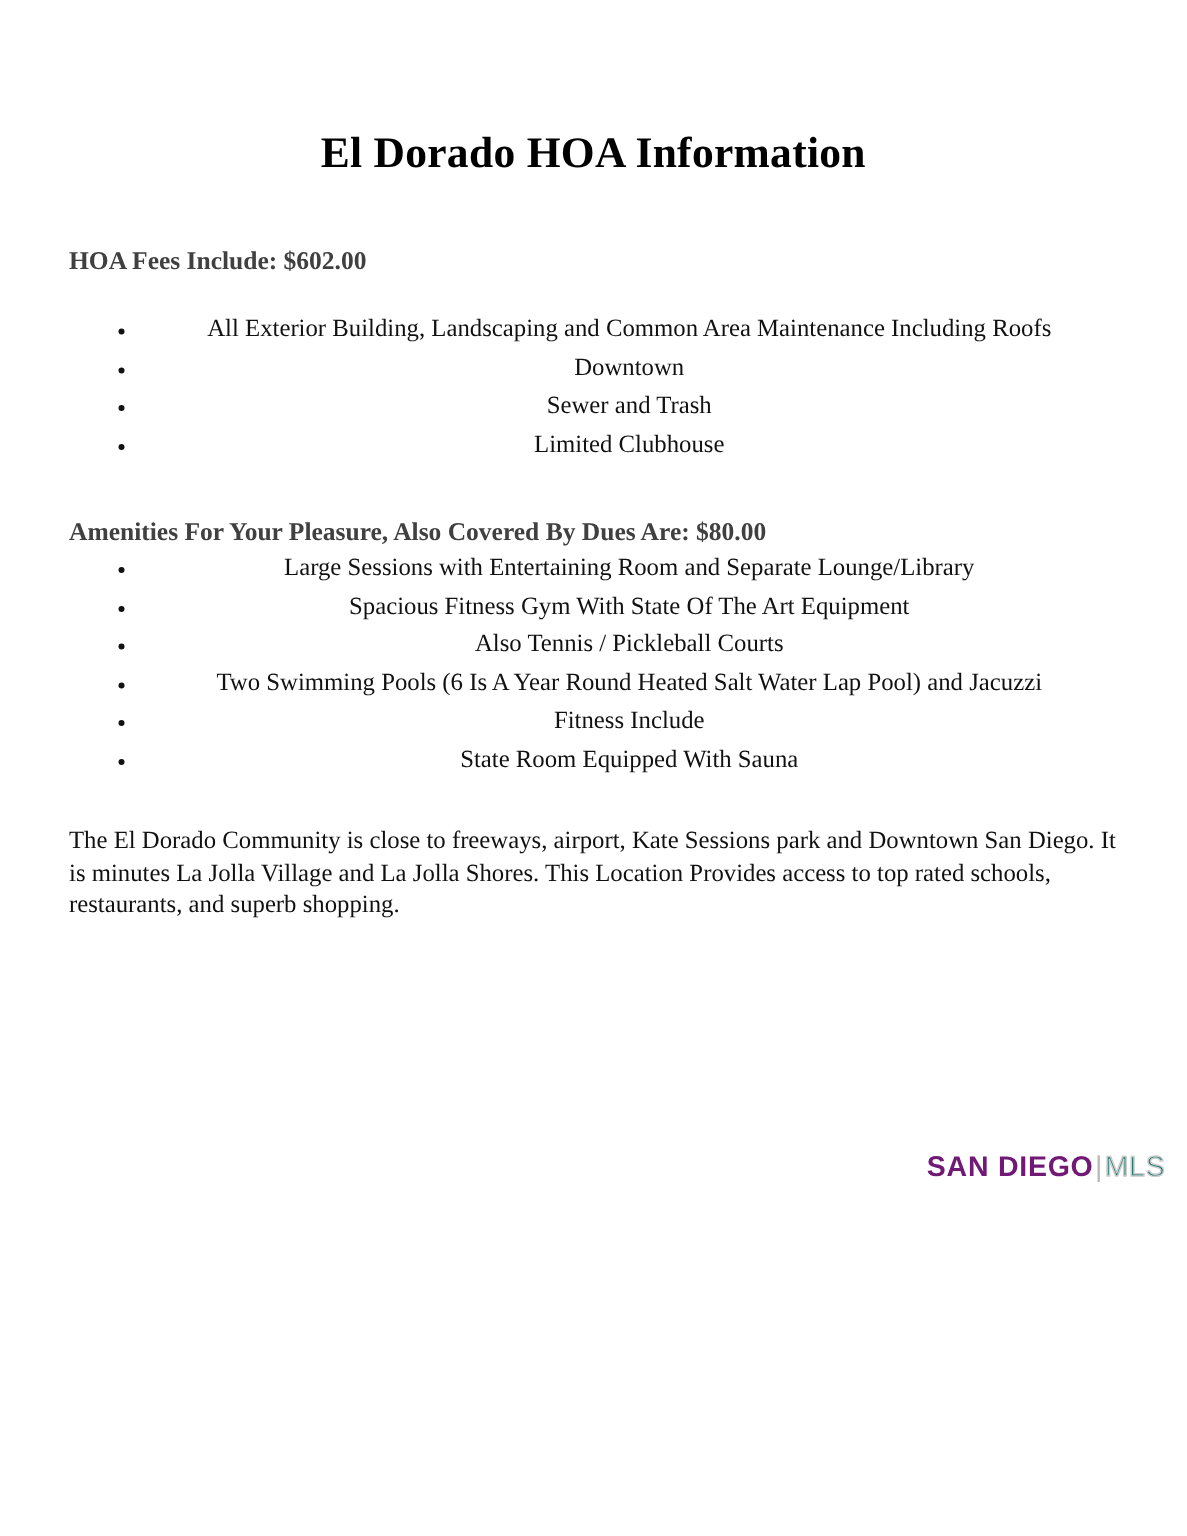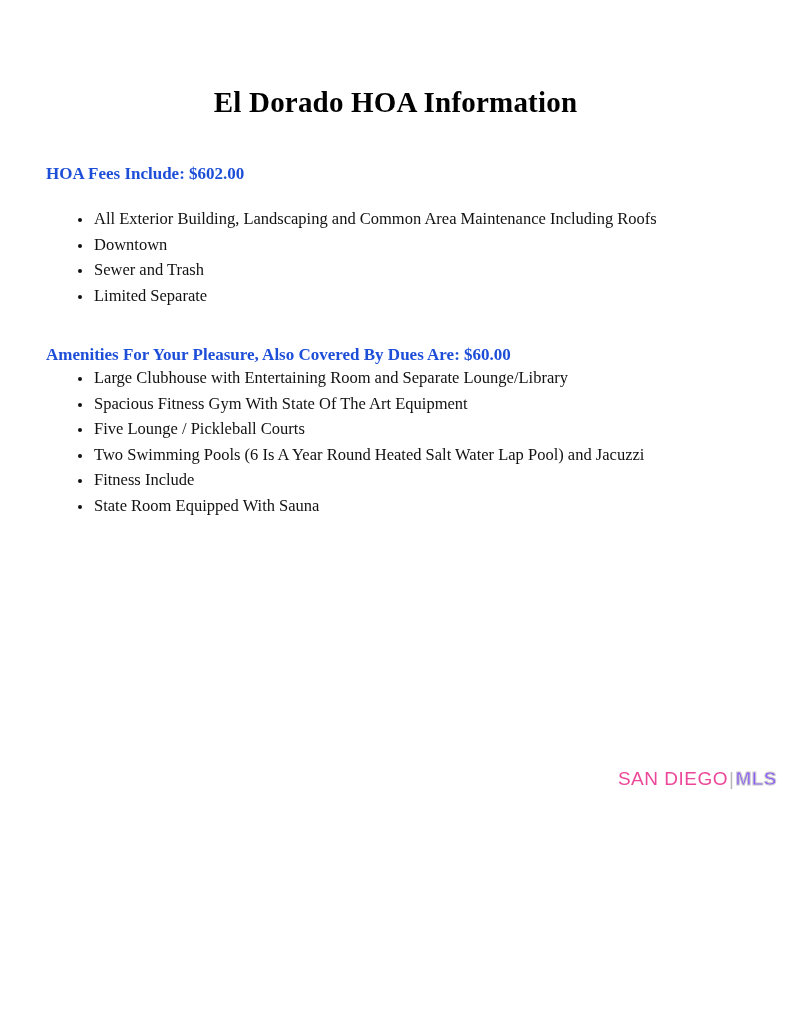--- a/index.html
+++ b/index.html
@@ -26,28 +26,29 @@
     text-align: center;
     line-height: 1.15;
     letter-spacing: 0.2px;
     color: #000000;
   }
   .section-heading {
     margin: 0;
     font-size: 17px;
     font-weight: bold;
     line-height: 20px;
-    color: #1d4ed8;
+    color: #404040;
   }
   .heading-fees    { margin-top: 45px; }
   .heading-amenities { margin-top: 37px; }
   .bullet-list {
     margin: 0;
     padding: 0 0 0 47px;
     list-style: disc outside;
+    text-align: center;
   }
   .bullet-list.fees-list { margin-top: 22px; }
   .bullet-list.amenities-list { margin-top: 0; }
   .bullet-list li {
     font-size: 16.5px;
     line-height: 25.5px;
     padding-left: 1px;
   }
   .bullet-list li::marker {
     font-size: 14px;
@@ -63,61 +64,62 @@
     right: 14px;
     bottom: 6px;
     font-family: "Liberation Sans", sans-serif;
     font-size: 19px;
     font-weight: bold;
     letter-spacing: 0.5px;
     user-select: none;
     white-space: nowrap;
   }
   .wm-primary {
-    color: #ec4899;
-    font-weight: normal;
+    color: #701a75;
+    font-weight: bold;
   }
   .wm-sep {
     color: #b9b9b9;
     font-weight: normal;
     margin: 0 1px;
   }
   .wm-secondary {
-    color: #8b5cf6;
+    color: #0f766e;
     -webkit-text-stroke: 1px #cccccc;
     text-shadow:
       0 0 1px #d6d6d6;
-    font-weight: bold;
+    font-weight: normal;
   }
 </style>
 </head>
 <body>
 
 <div class="page">
 
   <h1 class="doc-title">El Dorado HOA Information</h1>
 
   <h2 class="section-heading heading-fees">HOA Fees Include: $602.00</h2>
 
   <ul class="bullet-list fees-list">
     <li>All Exterior Building, Landscaping and Common Area Maintenance Including Roofs</li>
     <li>Downtown</li>
     <li>Sewer and Trash</li>
-    <li>Limited Separate</li>
+    <li>Limited Clubhouse</li>
   </ul>
 
-  <h2 class="section-heading heading-amenities">Amenities For Your Pleasure, Also Covered By Dues Are: $60.00</h2>
+  <h2 class="section-heading heading-amenities">Amenities For Your Pleasure, Also Covered By Dues Are: $80.00</h2>
 
   <ul class="bullet-list amenities-list">
-    <li>Large Clubhouse with Entertaining Room and Separate Lounge/Library</li>
+    <li>Large Sessions with Entertaining Room and Separate Lounge/Library</li>
     <li>Spacious Fitness Gym With State Of The Art Equipment</li>
-    <li>Five Lounge / Pickleball Courts</li>
+    <li>Also Tennis / Pickleball Courts</li>
     <li>Two Swimming Pools (6 Is A Year Round Heated Salt Water Lap Pool) and Jacuzzi</li>
     <li>Fitness Include</li>
     <li>State Room Equipped With Sauna</li>
   </ul>
 
+  <p class="body-paragraph">The El Dorado Community is close to freeways, airport, Kate Sessions park and Downtown San Diego. It is minutes La Jolla Village and La Jolla Shores. This Location Provides access to top rated schools, restaurants, and superb shopping.</p>
 
   <div class="watermark">
     <span class="wm-primary">SAN DIEGO</span><span class="wm-sep">|</span><span class="wm-secondary">MLS</span>
   </div>
 
 </div>
 
 </body></html>

